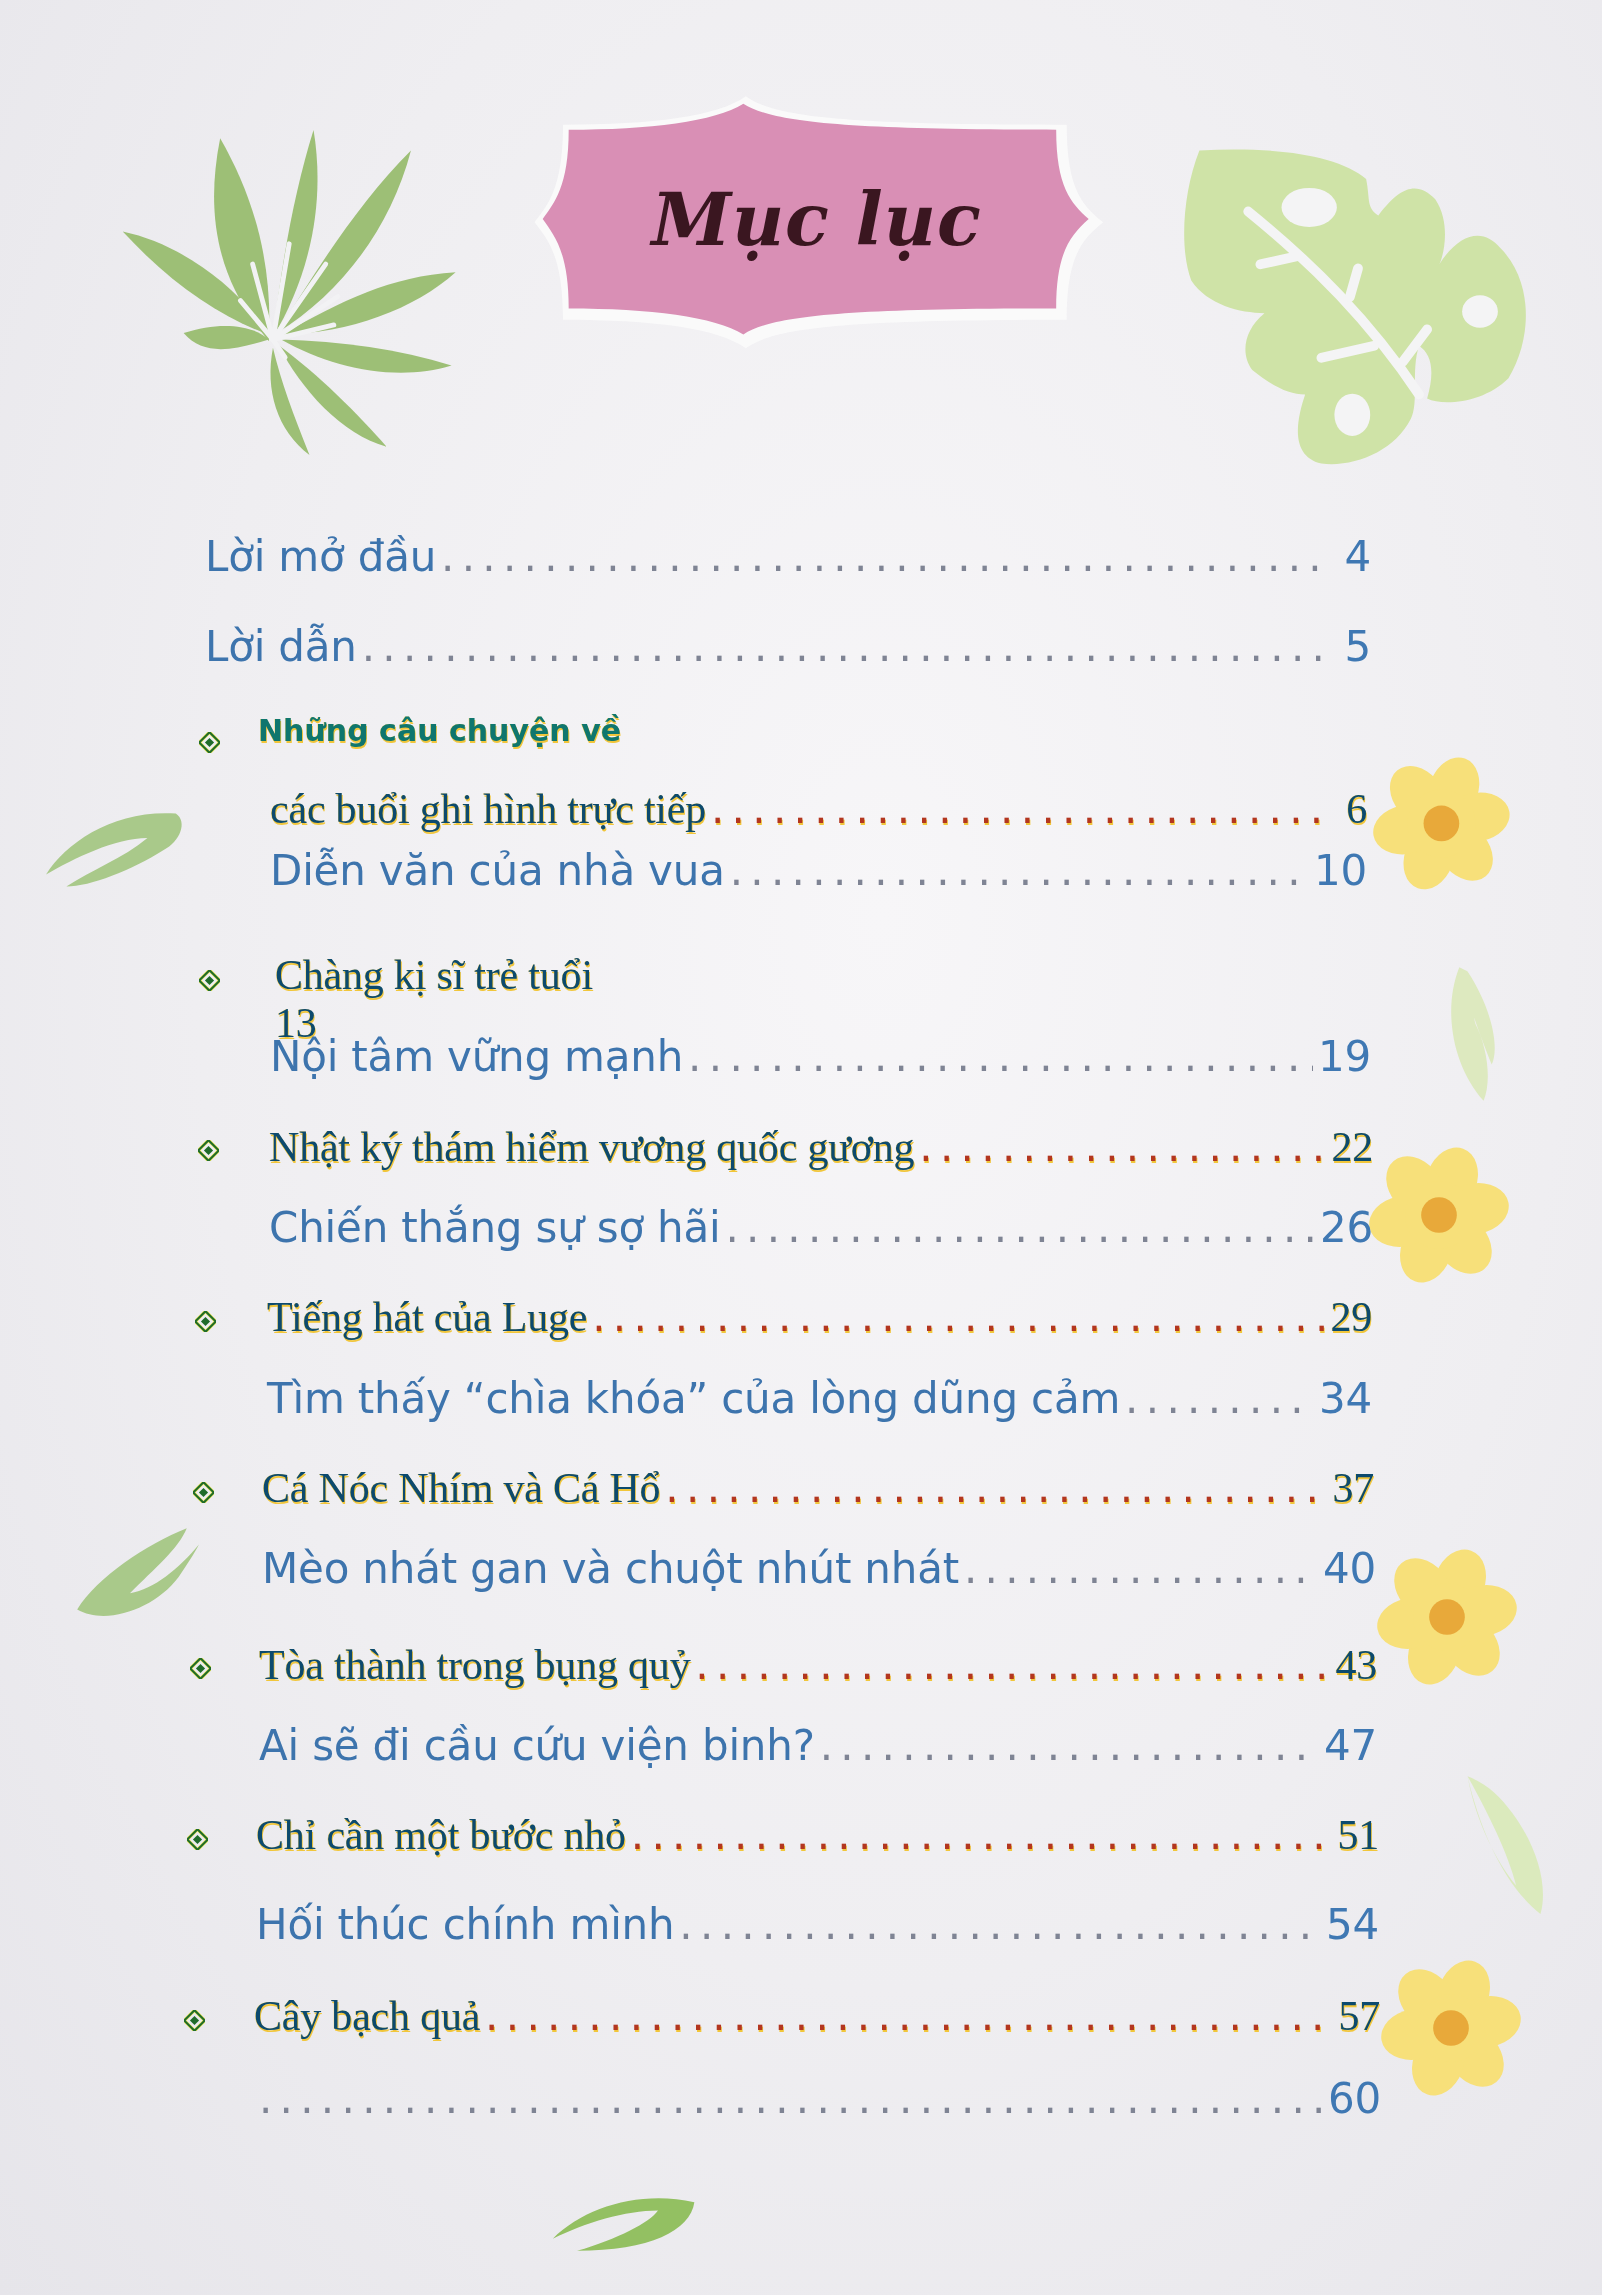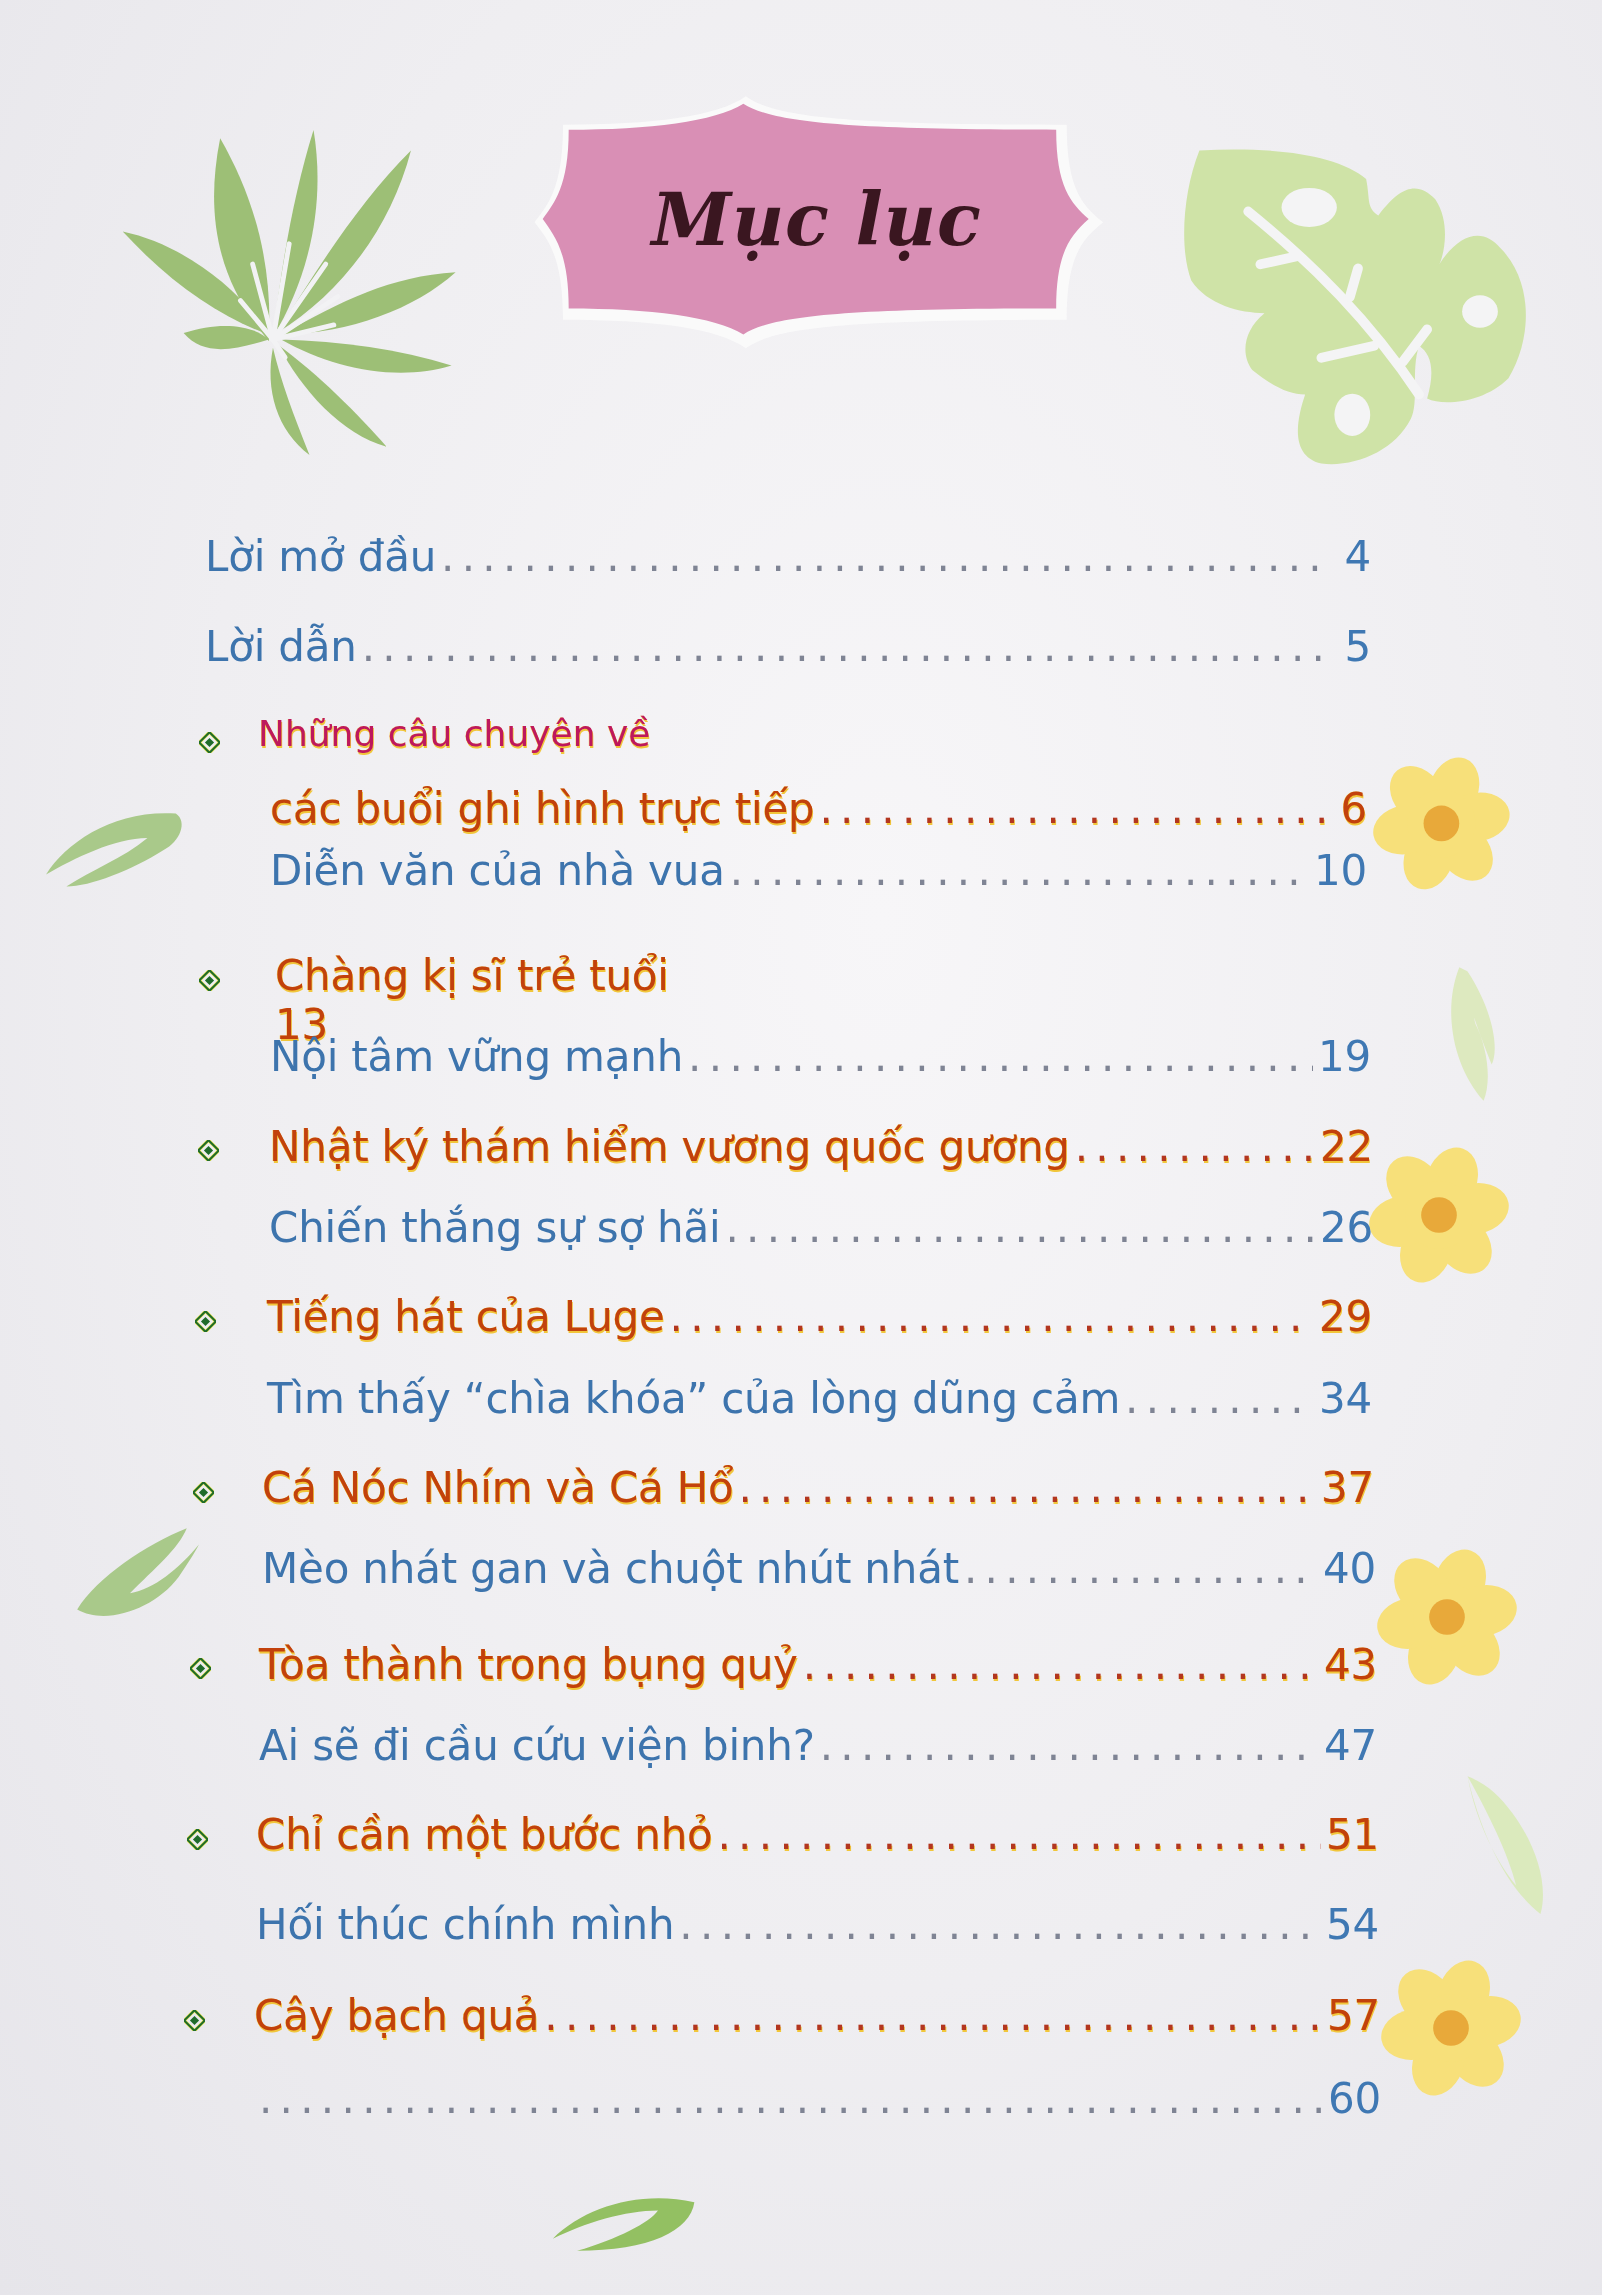--- a/index.html
+++ b/index.html
@@ -19,28 +19,29 @@
   }
   
   .toc-row { position: absolute; display: flex; align-items: baseline; height: 57px; margin-left: 12px; }
   .toc-label { white-space: nowrap; }
   .toc-dots { flex: 1; overflow: hidden; white-space: nowrap; margin: 0 4.9px; letter-spacing: 7.3px; }
   .toc-page { white-space: nowrap; text-align: right; min-width: 33px; }
   .lvl-intro .toc-label, .lvl-sub .toc-label { color: #3d74ad; }
   .lvl-intro .toc-page, .lvl-sub .toc-page { color: #3f78b3; }
   .lvl-intro .toc-dots, .lvl-sub .toc-dots { color: #7f8494; }
   .lvl-chapter .toc-label, .lvl-chapter .toc-page {
-    color: #c2410c;
+    color: #0c4a6e;
     text-shadow: 0.8px 1.6px 0 #f1c63b, -0.4px 0.4px 0 #f6d66a;
+    font-family: Liberation Serif, serif;
   }
   .lvl-chapter .toc-dots { color: #b3361f; text-shadow: 0.8px 1.6px 0 #f1c63b; }
   .row-text { font-size: 42px; letter-spacing: -0.2px; }
   .bullet { position: absolute; width: 21px; height: 21px; }
-  .chapter-line1 { position: absolute; font-size: 36px; color: #be185d;
-    text-shadow: 0.8px 1.6px 0 #f1c63b, -0.4px 0.4px 0 #f6d66a; white-space: nowrap; }
+  .chapter-line1 { position: absolute; font-size: 30px; color: #0f766e;
+    text-shadow: 0.8px 1.6px 0 #f1c63b, -0.4px 0.4px 0 #f6d66a; white-space: nowrap; font-weight: bold; }
 </style>
 </head>
 <body>
 
 <div class="deco" style="left:98px;top:122px;width:358px;height:341px;">
   <svg width="358" height="341" viewBox="0 0 440 420">
     <g fill="#9dbf76">
       <path d="M210 270 C150 200 130 120 150 20 C190 90 215 170 210 270Z"></path>
       <path d="M215 265 C225 180 240 90 265 10 C280 100 260 190 215 265Z"></path>
       <path d="M220 260 C270 180 320 100 385 35 C360 130 300 210 220 260Z"></path>

